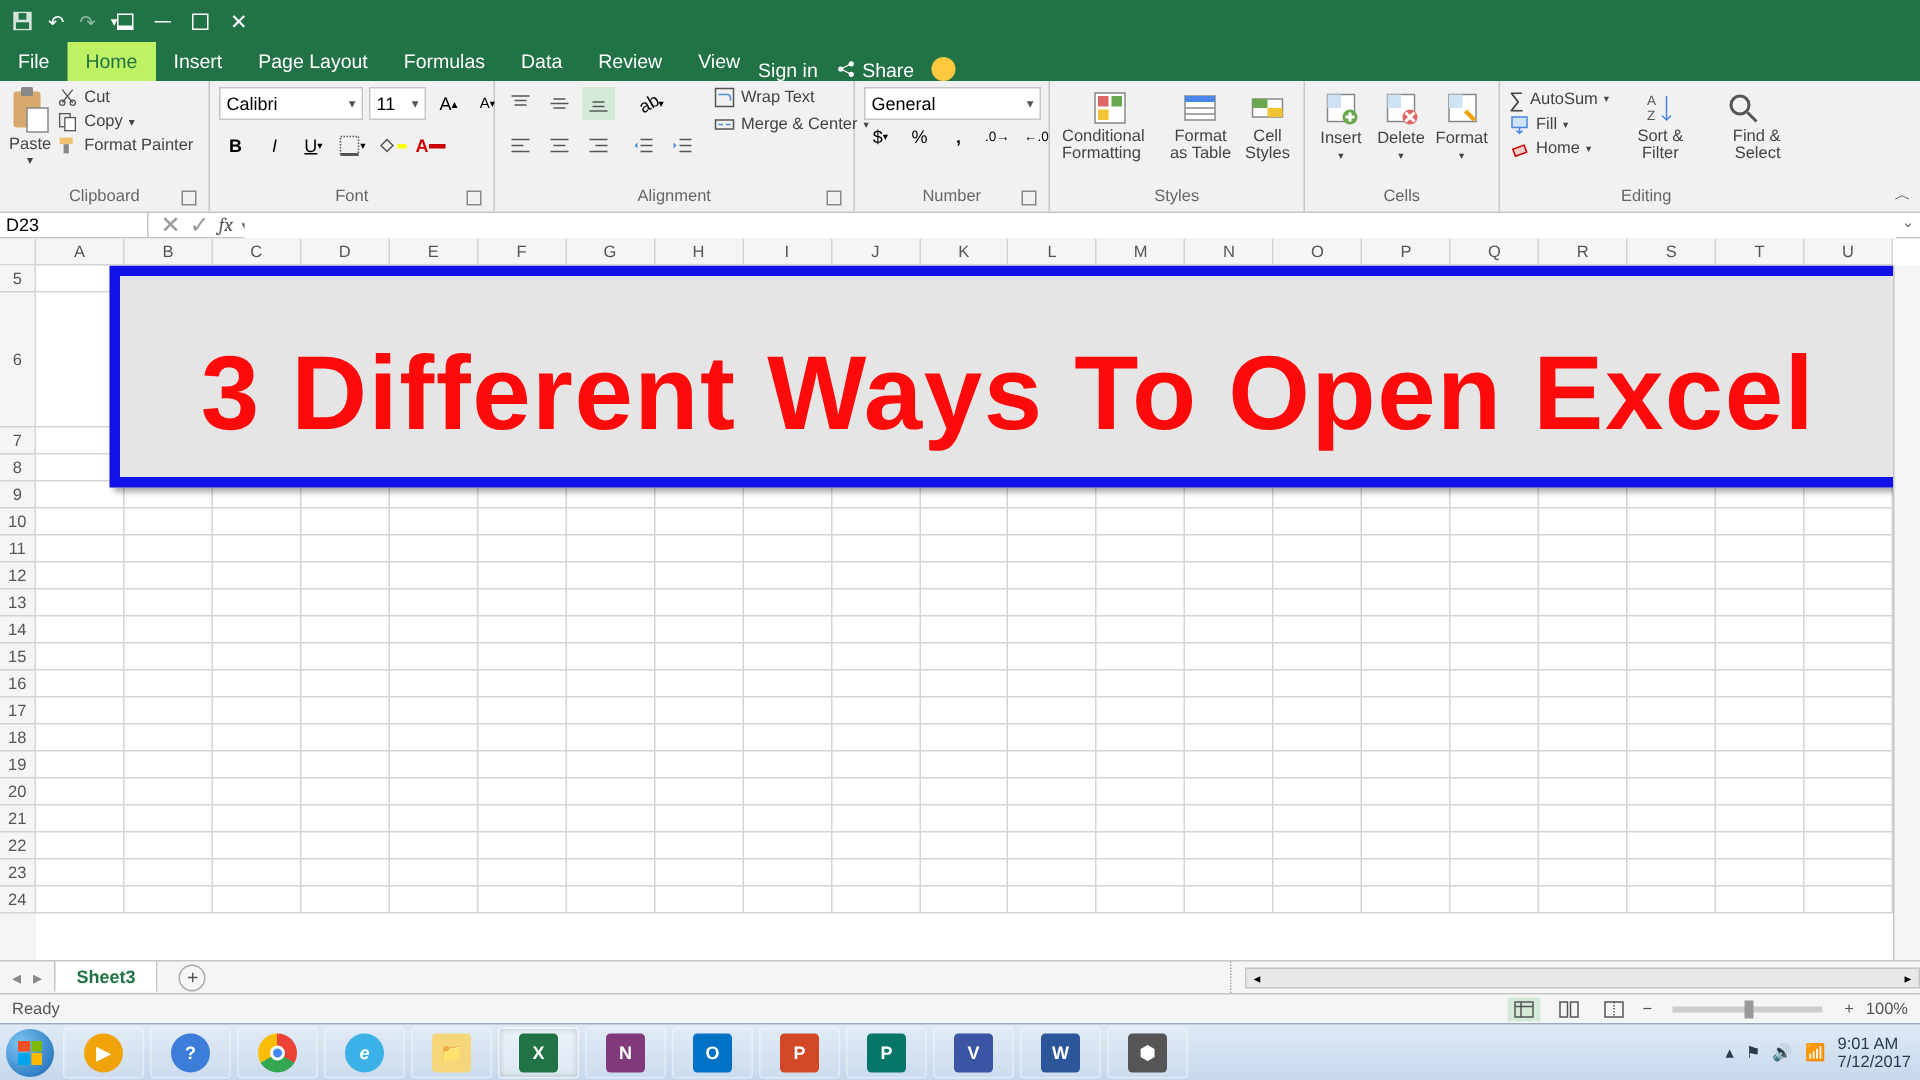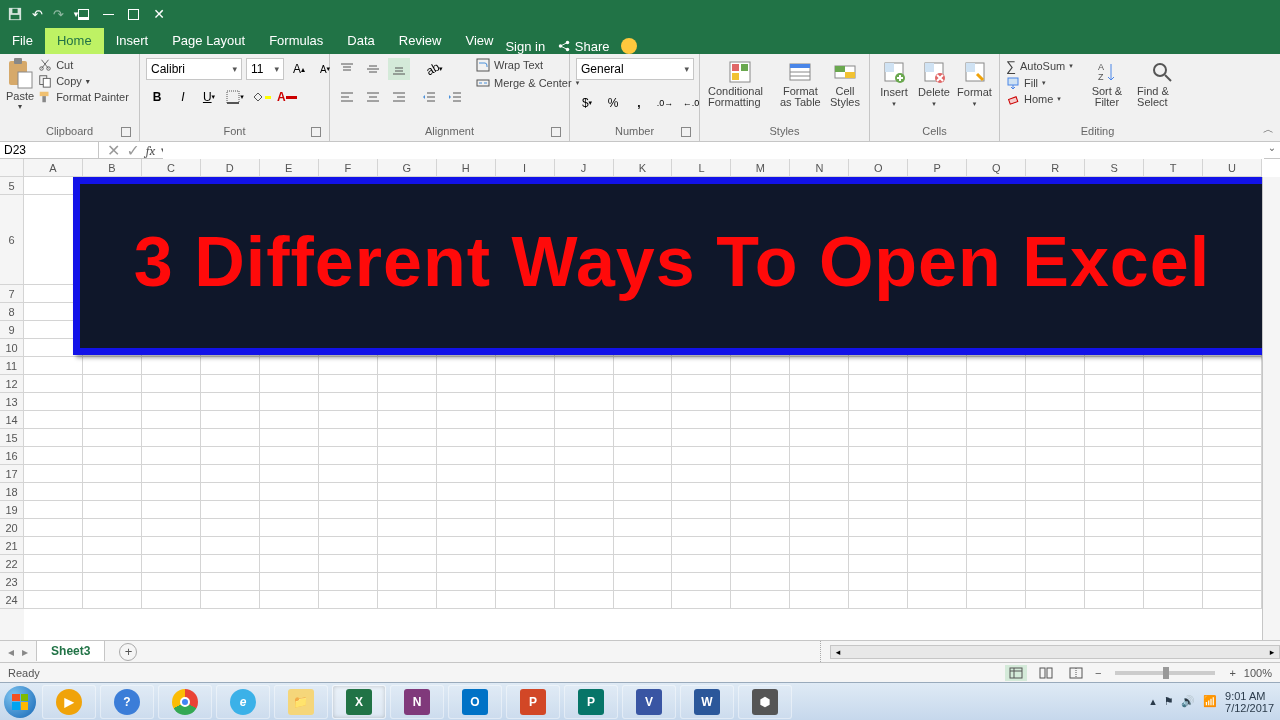--- a/index.html
+++ b/index.html
@@ -66,21 +66,21 @@
   .ch{width:60px;border-right:1px solid var(--grid);text-align:center;font-size:11px;color:#555;line-height:18px;}
   .row-hdrs{position:absolute;left:0;top:18px;width:24px;bottom:0;background:#f5f5f5;}
   .rh{height:18px;border-bottom:1px solid var(--grid);border-right:1px solid var(--grid);text-align:center;font-size:11px;color:#555;line-height:18px;}
   .rh.tall{height:90px;line-height:90px;}
   .cells{position:absolute;left:24px;top:18px;right:18px;bottom:0;overflow:hidden;}
   .c-row{display:flex;height:18px;}
   .c-row.tall{height:90px;}
   .cell{width:60px;height:100%;border-right:1px solid var(--grid);border-bottom:1px solid var(--grid);}
   .vscroll{position:absolute;right:0;top:18px;width:18px;bottom:0;background:#f5f5f5;border-left:1px solid var(--border);}
   
-  .banner-box{position:absolute;left:49px;top:0;width:1198px;height:178px;border:7px solid #1212e8;background:#0f172a;z-index:5;box-shadow:3px 3px 4px rgba(0,0,0,.35);}
+  .banner-box{position:absolute;left:49px;top:0;width:1198px;height:148px;border:7px solid #1212e8;background:#e5e5e5;z-index:5;box-shadow:3px 3px 4px rgba(0,0,0,.35);}
   .banner-text{color:#ff0a0a;font-size:70px;font-weight:900;letter-spacing:1px;text-align:center;padding-top:38px;font-family:Arial,sans-serif;white-space:nowrap;}
   
   .sheet-bar{height:22px;background:#f5f5f5;border-top:1px solid var(--border);display:flex;align-items:center;font-size:12px;}
   .sheet-nav{display:flex;gap:8px;padding:0 8px;color:#888;}
   .sheet-tab{padding:3px 14px;background:#fff;border:1px solid var(--border);border-bottom:none;position:relative;top:-1px;font-weight:600;color:#217346;}
   .sheet-add{width:18px;height:18px;border:1px solid #aaa;border-radius:50%;display:flex;align-items:center;justify-content:center;margin-left:14px;font-size:13px;color:#555;}
   .sheet-div{width:6px;height:100%;border-left:1px dotted #aaa;margin-left:auto;margin-right:4px;}
   .hscroll{height:14px;width:450px;background:#e8e8e8;display:flex;align-items:center;border:1px solid var(--border);}
   .hscroll .ar{width:14px;text-align:center;font-size:9px;}
   .hscroll .track{flex:1;position:relative;}
@@ -331,21 +331,21 @@
             </svg>
             <span>Merge &amp; Center</span> 
             <span style="font-size:7px;">▾</span>
           </div>
       </div>
     </div>
     <div class="group-label"><span>Alignment</span><div class="launcher"></div></div>
   </div>
 
   <div class="group" style="width:130px;">
-    <div class="group-body" style="flex-direction:column;gap:12px;">
+    <div class="group-body" style="flex-direction:column;gap:0;">
       <div class="dd-box" style="width:118px;">
           <span>General</span>
           <span class="arr">▾</span>
         </div>
       <div class="row-btns">
         <div class="sq-btn">$<span style="font-size:7px;">▾</span></div>
         <div class="sq-btn">%</div>
         <div class="sq-btn">
             <b>,</b>
           </div>
@@ -453,21 +453,21 @@
             <text x="3" y="20" font-size="9" fill="#555">Z</text>
             <path d="M16 4 L16 20 M13 17 L16 20 L19 17" stroke="#4a86e8" fill="none"></path>
           </svg>
           <span style="text-align:center;line-height:11px;">Sort &amp; Filter</span>
         </div>
       <div class="big-btn">
           <svg class="ic" viewBox="0 0 24 24">
             <circle cx="10" cy="10" r="6" fill="none" stroke="#555" stroke-width="2"></circle>
             <path d="M15 15 L21 21" stroke="#555" stroke-width="2"></path>
           </svg>
-          <span style="text-align:left;line-height:11px;">Find &amp; Select</span>
+          <span style="text-align:right;line-height:11px;">Find &amp; Select</span>
         </div>
     </div>
     <div class="group-label"><span>Editing</span></div>
   </div>
   <div class="collapse">︿</div>
 </div>
 
 <div class="fx-row">
   <div class="name-box">
     <input value="D23" style="">

